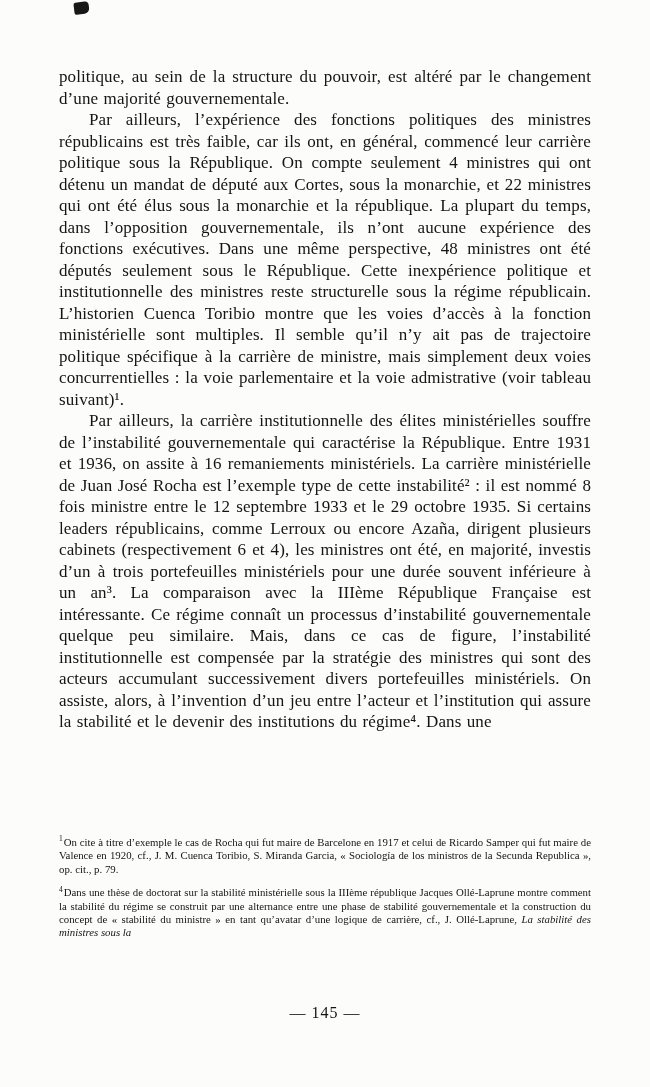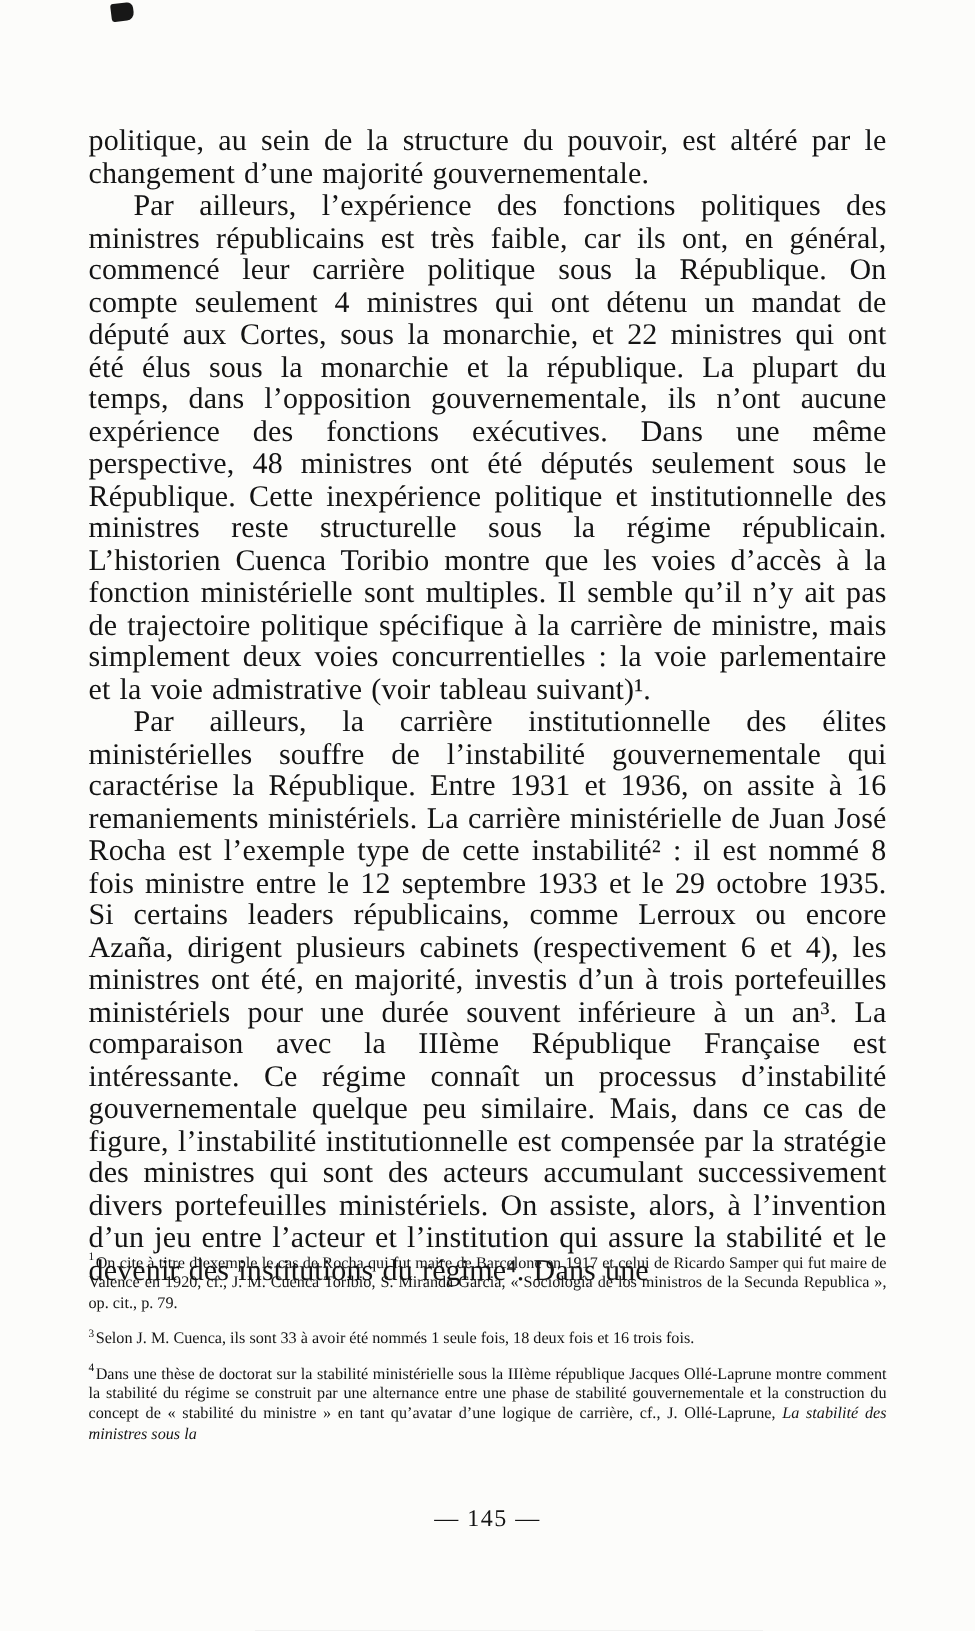--- a/index.html
+++ b/index.html
@@ -23,23 +23,23 @@
     top: 2px;
     width: 15px;
     height: 12px;
     background: #171717;
     border-radius: 2px 4px 5px 2px;
     transform: rotate(-7deg);
   }
   .body-text {
     position: absolute;
     left: 59px;
-    top: 84px;
+    top: 66px;
     width: 532px;
-    font-size: 20px;
+    font-size: 17px;
     line-height: 21.5px;
     text-align: justify;
     letter-spacing: 0.1px;
     word-spacing: 1px;
   }
   .para {
     margin: 0;
     text-indent: 30px;
   }
   .para.no-indent {
@@ -83,19 +83,18 @@
   <div class="scan-mark"></div>
 
   <div class="body-text">
     <p class="para no-indent">politique, au sein de la structure du pouvoir, est altéré par le changement d’une majorité gouvernementale.</p>
     <p class="para">Par ailleurs, l’expérience des fonctions politiques des ministres républicains est très faible, car ils ont, en général, commencé leur carrière politique sous la République. On compte seulement 4 ministres qui ont détenu un mandat de député aux Cortes, sous la monarchie, et 22 ministres qui ont été élus sous la monarchie et la république. La plupart du temps, dans l’opposition gouvernementale, ils n’ont aucune expérience des fonctions exécutives. Dans une même perspective, 48 ministres ont été députés seulement sous le République. Cette inexpérience politique et institutionnelle des ministres reste structurelle sous la régime républicain. L’historien Cuenca Toribio montre que les voies d’accès à la fonction ministérielle sont multiples. Il semble qu’il n’y ait pas de trajectoire politique spécifique à la carrière de ministre, mais simplement deux voies concurrentielles : la voie parlementaire et la voie admistrative (voir tableau suivant)¹.</p>
     <p class="para">Par ailleurs, la carrière institutionnelle des élites ministérielles souffre de l’instabilité gouvernementale qui caractérise la République. Entre 1931 et 1936, on assite à 16 remaniements ministériels. La carrière ministérielle de Juan José Rocha est l’exemple type de cette instabilité² : il est nommé 8 fois ministre entre le 12 septembre 1933 et le 29 octobre 1935. Si certains leaders républicains, comme Lerroux ou encore Azaña, dirigent plusieurs cabinets (respectivement 6 et 4), les ministres ont été, en majorité, investis d’un à trois portefeuilles ministériels pour une durée souvent inférieure à un an³. La comparaison avec la IIIème République Française est intéressante. Ce régime connaît un processus d’instabilité gouvernementale quelque peu similaire. Mais, dans ce cas de figure, l’instabilité institutionnelle est compensée par la stratégie des ministres qui sont des acteurs accumulant successivement divers portefeuilles ministériels. On assiste, alors, à l’invention d’un jeu entre l’acteur et l’institution qui assure la stabilité et le devenir des institutions du régime⁴. Dans une</p>
   </div>
 
   <div class="footnotes">
     <p class="footnote"><sup>1</sup><span>On cite à titre d’exemple le cas de Rocha qui fut maire de Barcelone en 1917 et celui de Ricardo Samper qui fut maire de Valence en 1920, cf., J. M. Cuenca Toribio, S. Miranda Garcia, « Sociología de los ministros de la Secunda Republica », op. cit., p. 79.</span><i></i></p>
-    <p class="footnote"><sup>3</sup><span>Selon J. M. Cuenca, ils sont 33 à avoir été nommés 1 seule fois, 18 deux fois et 16 trois fois.</span><i></i></p>
     <p class="footnote"><sup>4</sup><span>Dans une thèse de doctorat sur la stabilité ministérielle sous la IIIème république Jacques Ollé-Laprune montre comment la stabilité du régime se construit par une alternance entre une phase de stabilité gouvernementale et la construction du concept de « stabilité du ministre » en tant qu’avatar d’une logique de carrière, cf., J. Ollé-Laprune, </span><i>La stabilité des ministres sous la</i></p>
   </div>
 
   <div class="page-number">— 145 —</div>
 
 </div>
 
 </body></html>

